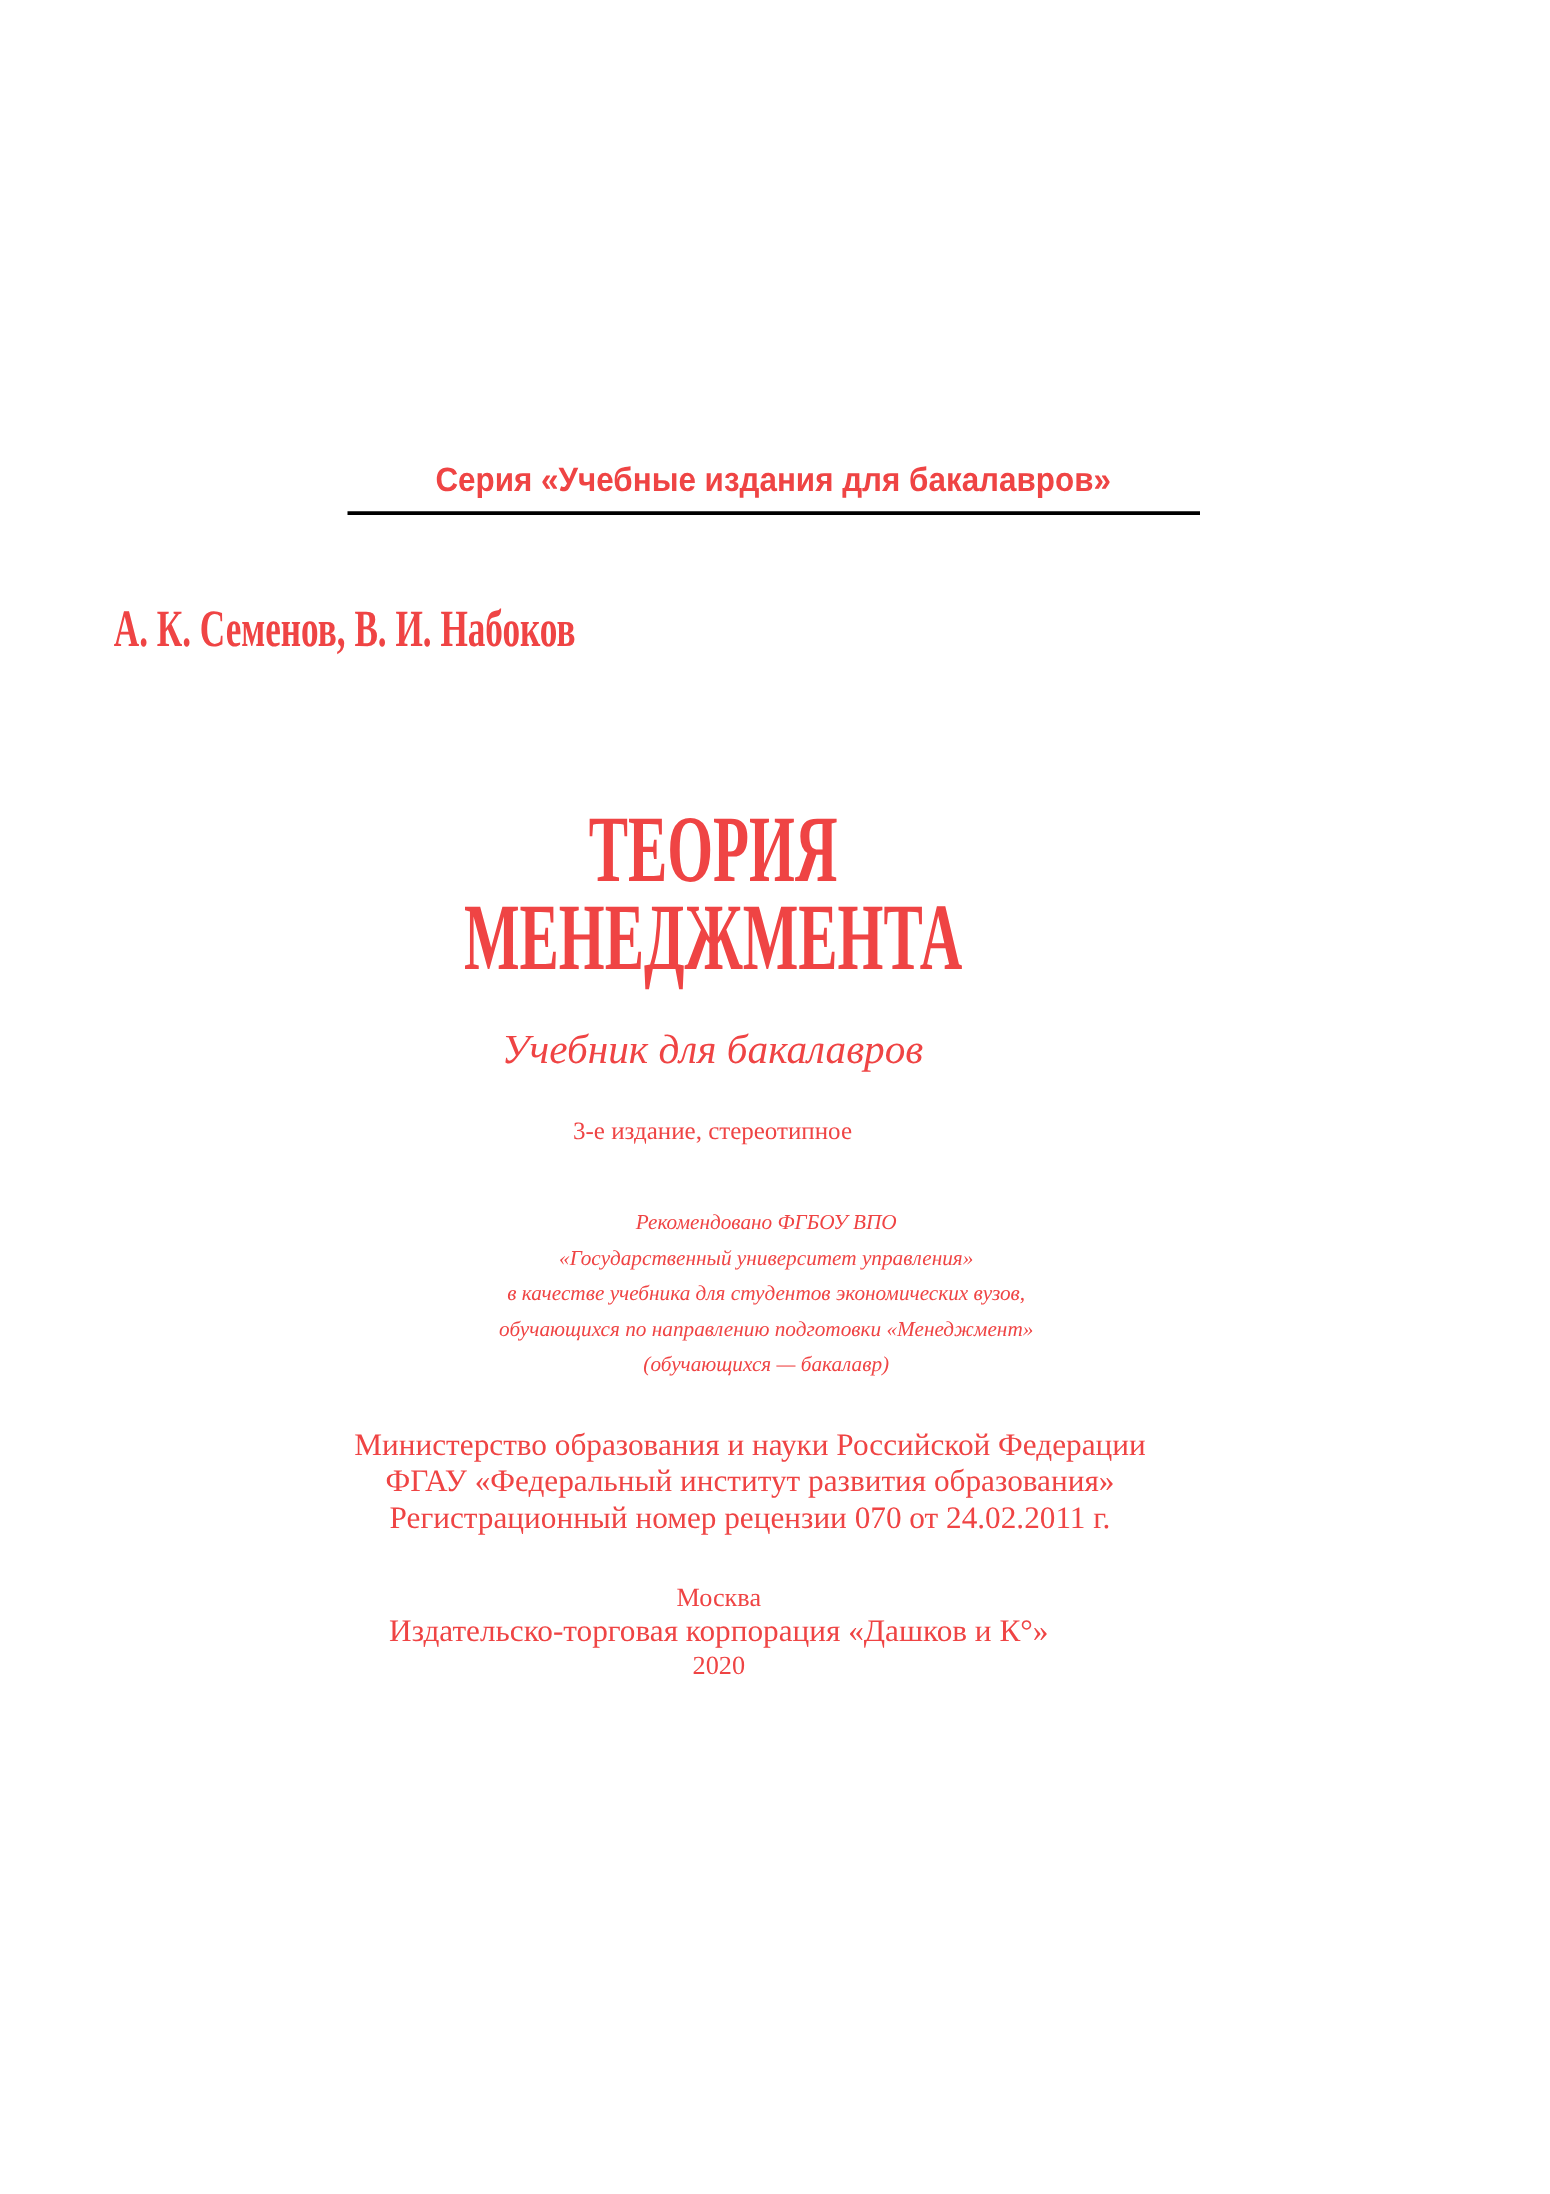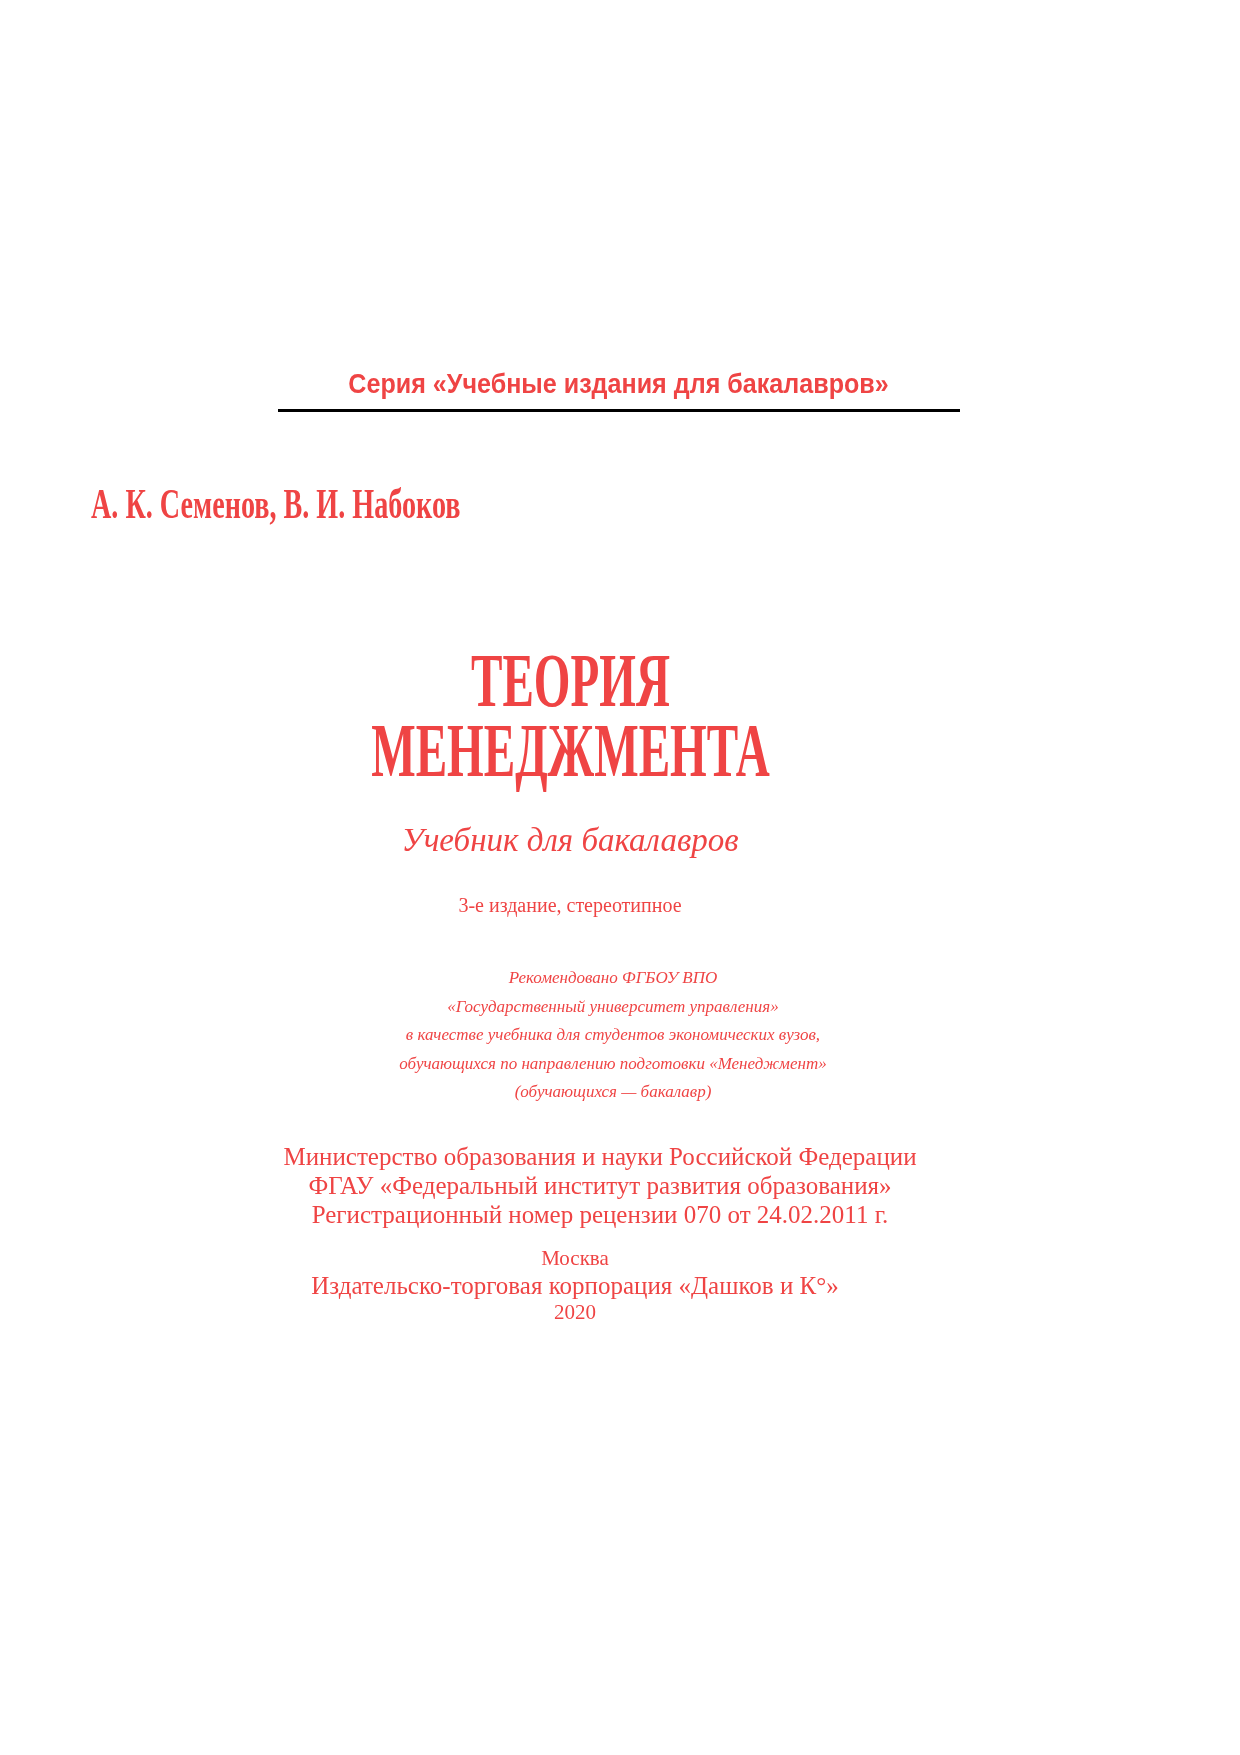--- a/index.html
+++ b/index.html
@@ -122,20 +122,21 @@
   
   .imprint-block {
     top: 1246px;
     left: 5px;
     width: 1140px;
     text-align: center;
   }
   .imprint-city {
     font-size: 21px;
     line-height: 25px;
+    margin-top: 20px;
   }
   .imprint-publisher {
     font-size: 25px;
     line-height: 29px;
   }
   .imprint-year {
     font-size: 21px;
     line-height: 25px;
   }
 </style>

